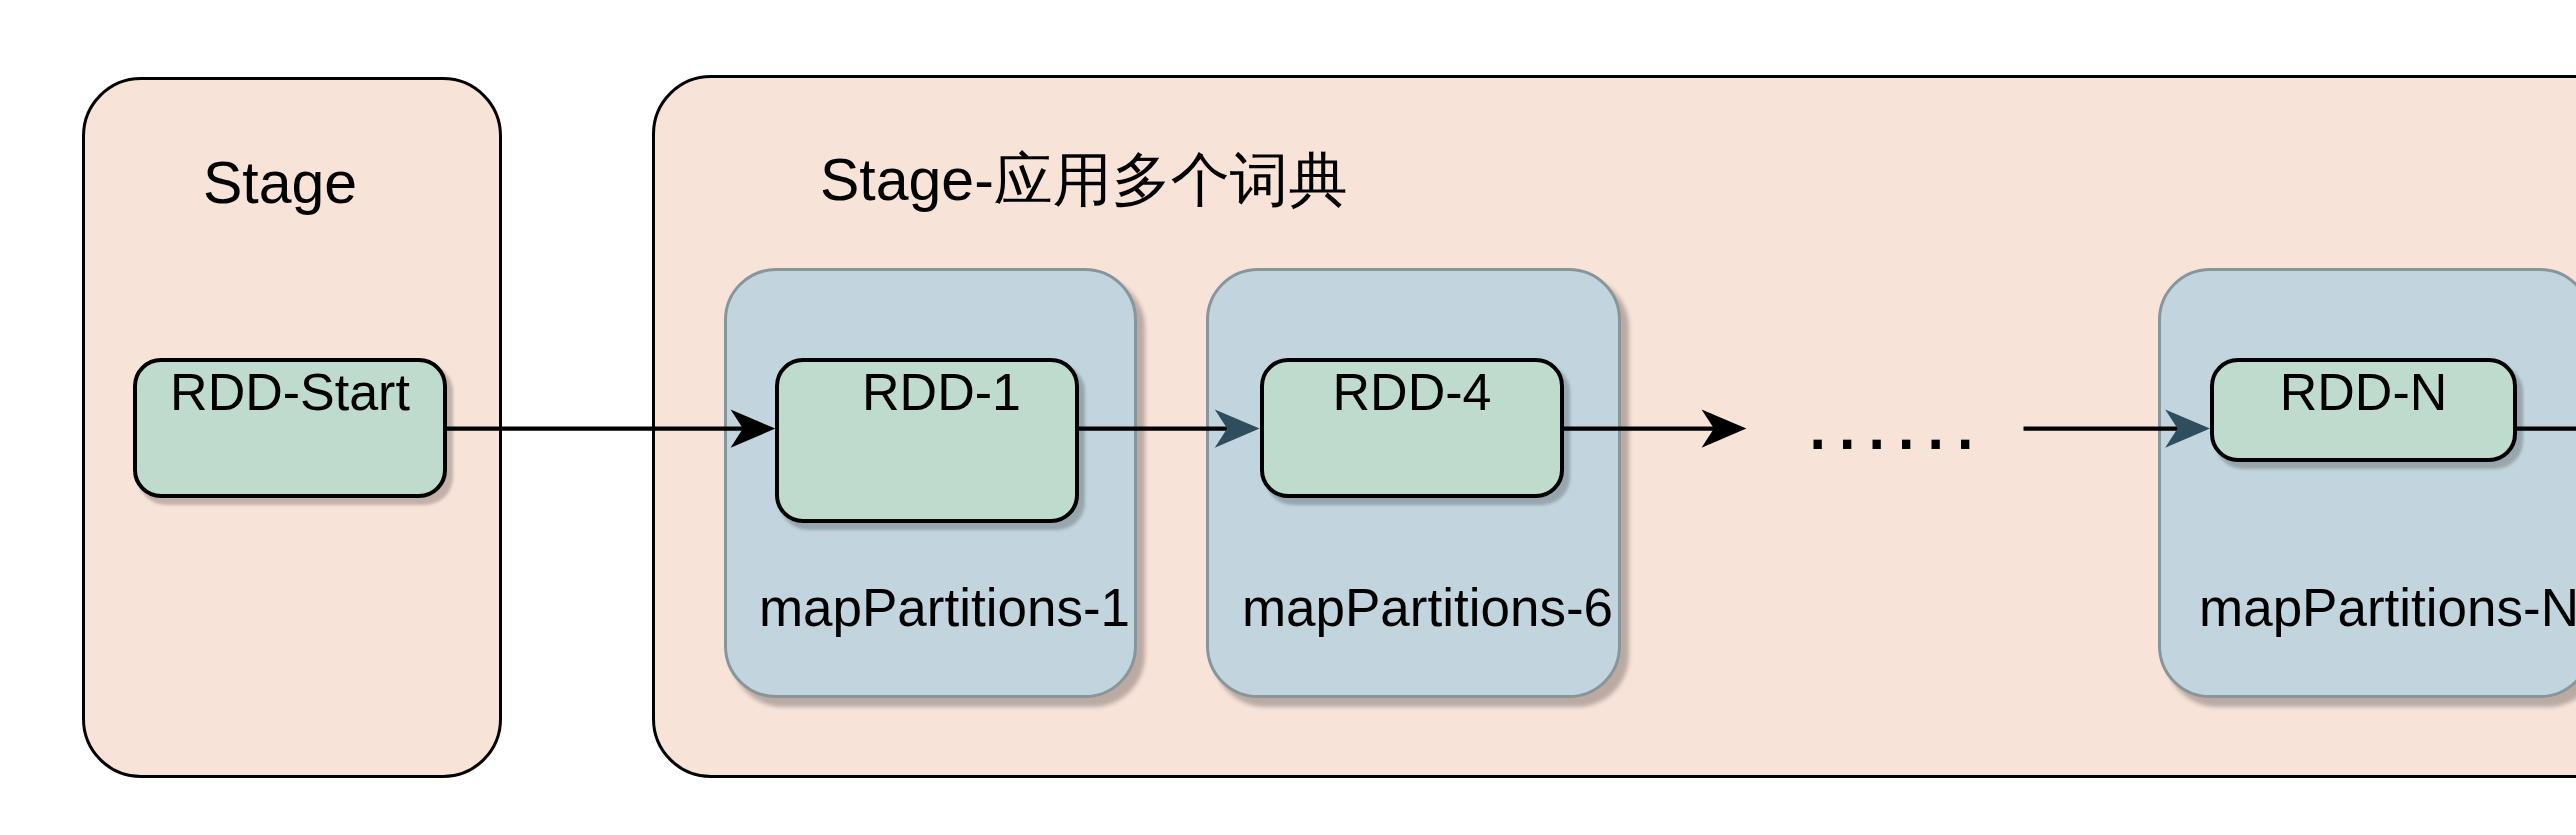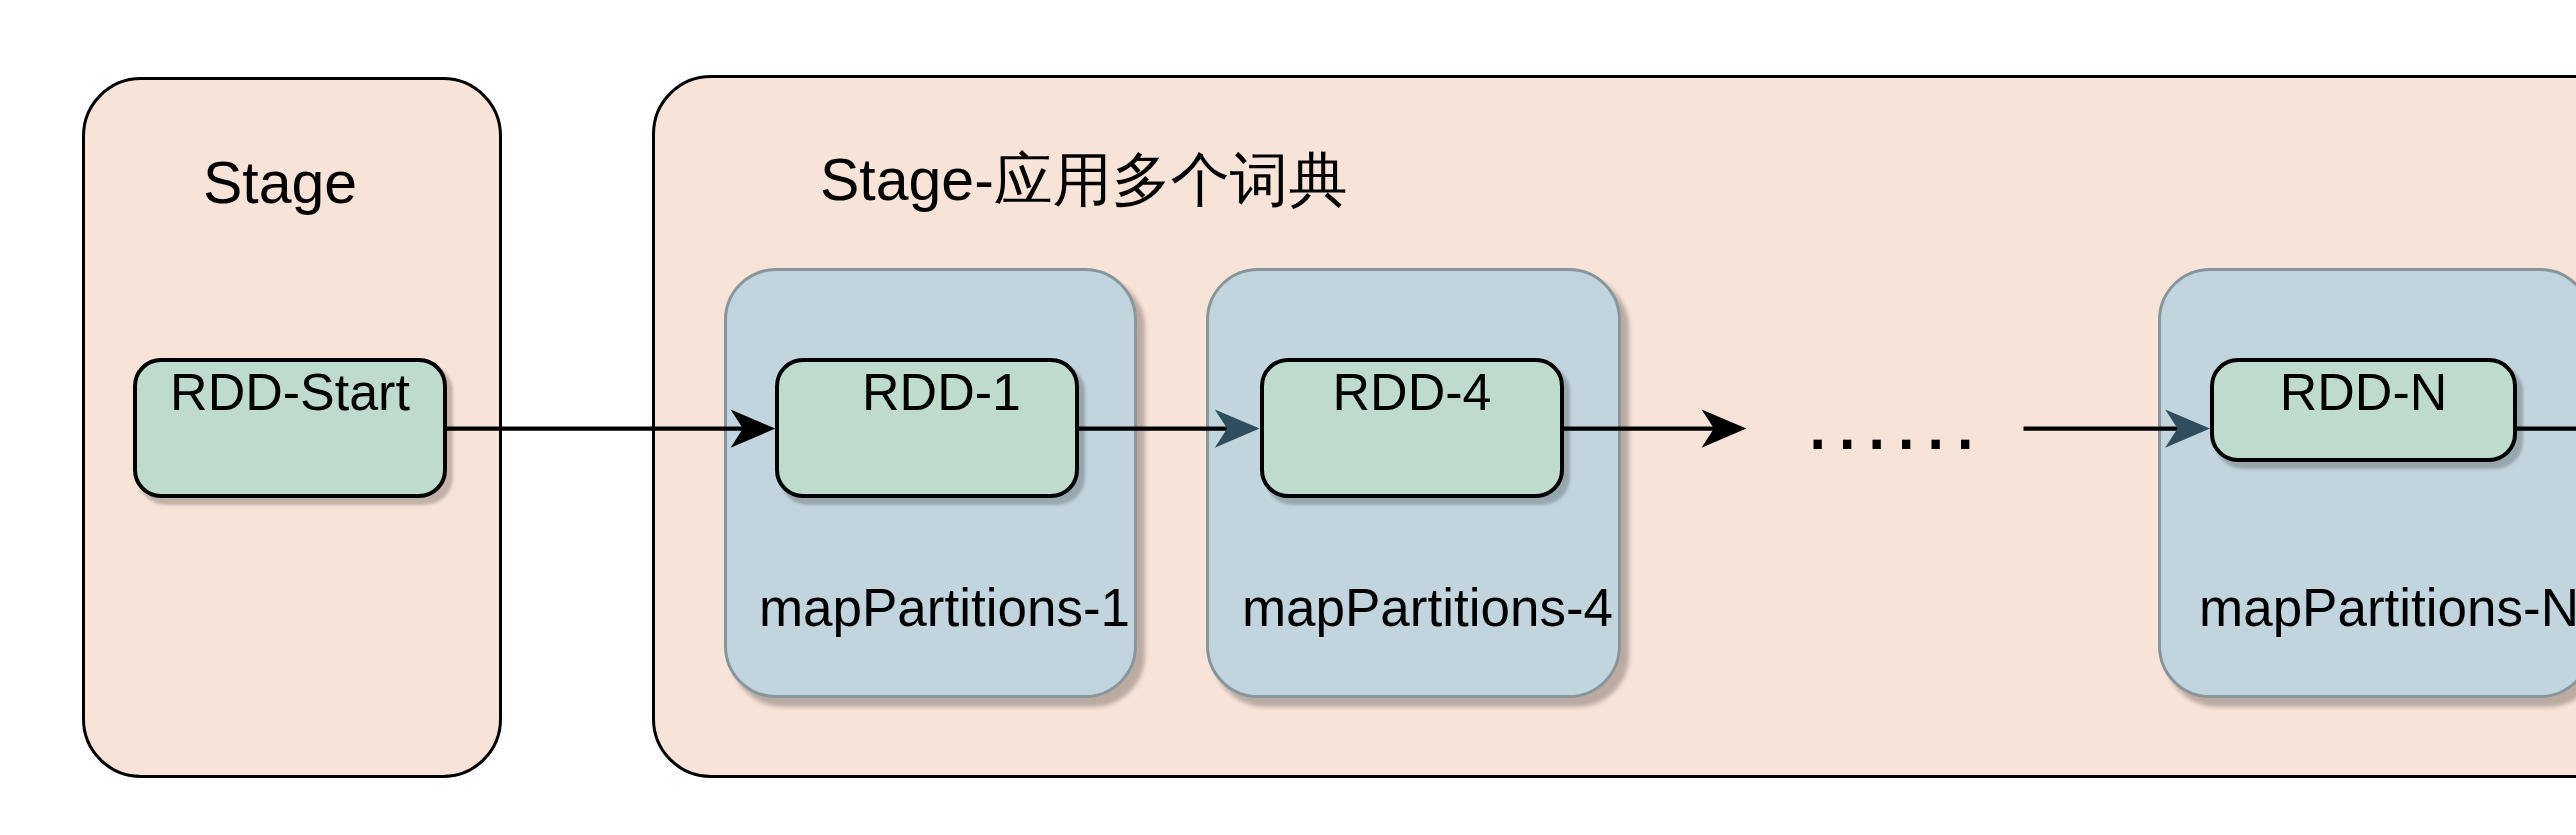--- a/index.html
+++ b/index.html
@@ -85,26 +85,26 @@
   <div class="rdd-box" style="left:133px; top:358px; width:314px; height:140px;">
     <span class="rdd-label">RDD-Start</span>
   </div>
 
   <div class="stage-box" style="left:652px; top:75px; width:2074px; height:703px;"></div>
   <div class="stage-label" style="left:787px; top:147px;">Stage-应用多个词典</div>
 
   <div class="mp-box" style="left:724px; top:268px; width:413px; height:430px;">
     <div class="mp-label">mapPartitions-1</div>
   </div>
-  <div class="rdd-box" style="left:775px; top:358px; width:304px; height:140px;padding-left:29px;">
+  <div class="rdd-box" style="left:775px; top:358px; width:304px; height:165px;padding-left:29px;">
     <span class="rdd-label">RDD-1</span>
   </div>
 
   <div class="mp-box" style="left:1206px; top:268px; width:415px; height:430px;">
-    <div class="mp-label">mapPartitions-4</div>
+    <div class="mp-label">mapPartitions-6</div>
   </div>
   <div class="rdd-box" style="left:1260px; top:358px; width:304px; height:140px;">
     <span class="rdd-label">RDD-4</span>
   </div>
 
   <div class="mp-box" style="left:2158px; top:268px; width:434px; height:430px;">
     <div class="mp-label">mapPartitions-N</div>
   </div>
   <div class="rdd-box" style="left:2210px; top:358px; width:307px; height:104px;">
     <span class="rdd-label">RDD-N</span>

